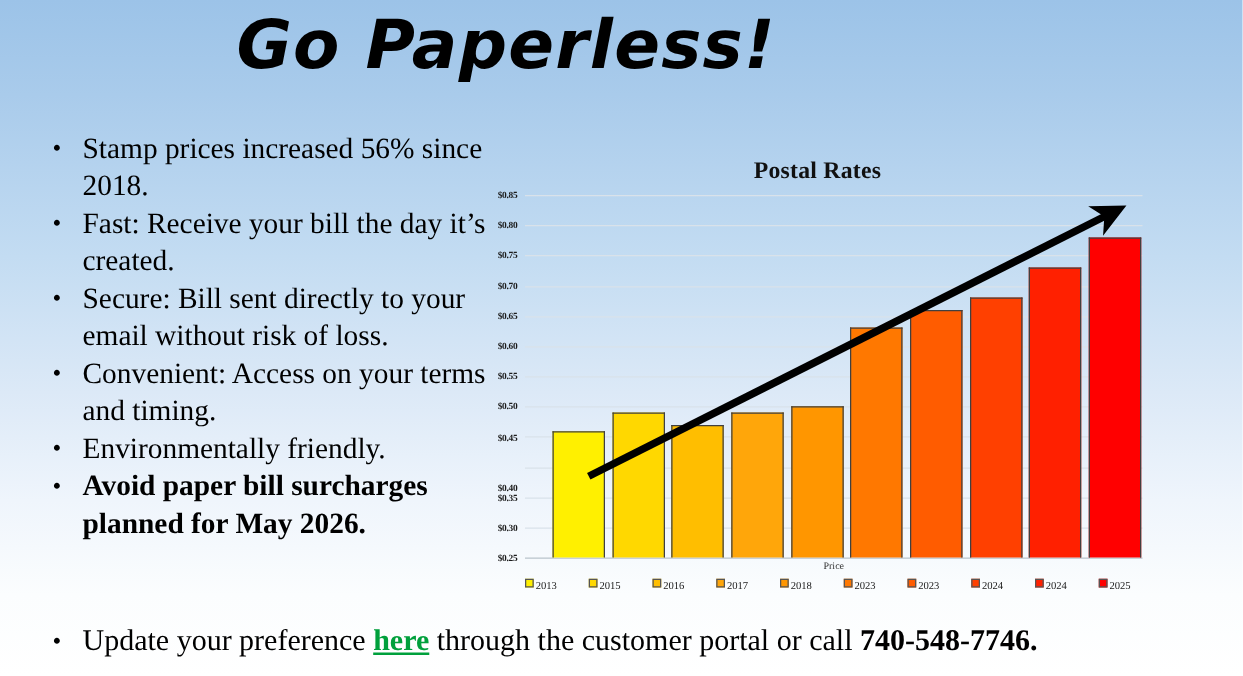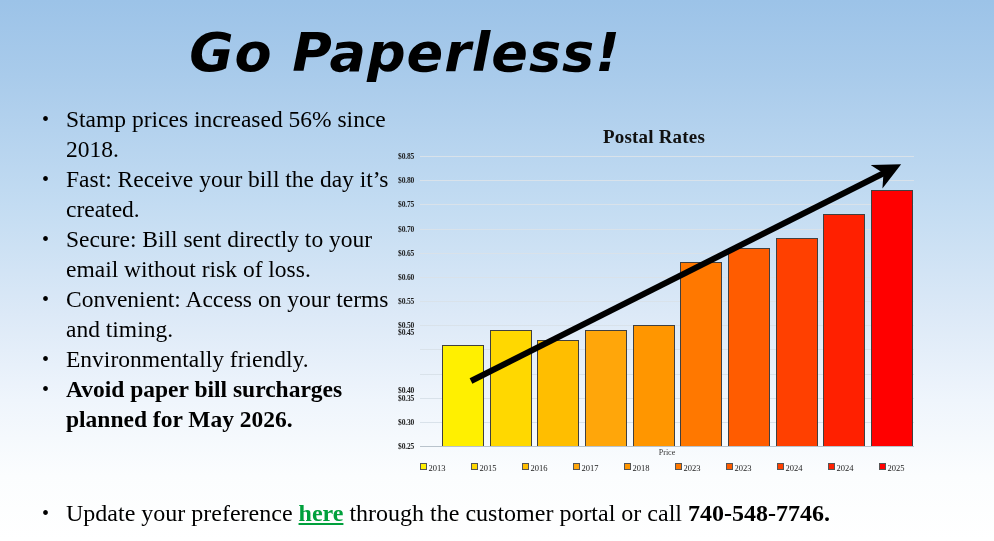--- a/index.html
+++ b/index.html
@@ -14,21 +14,21 @@
   }
 
   #slide {
     position: absolute;
     inset: 0;
   }
 
   
   #title {
     position: absolute;
-    left: 0; top: 25px;
+    left: 0; top: 8px;
     width: 810px;
     text-align: center;
     font-family: "DejaVu Sans", sans-serif;
     font-size: 54px;
     font-weight: bold;
     font-style: italic;
     letter-spacing: 1px;
     color: #000000;
     line-height: 1.05;
     white-space: nowrap;
@@ -229,21 +229,21 @@
     <div id="plot-wrap">
       <div id="y-axis">
           <div class="ytick" style="top: 0px;">$0.85</div>
           <div class="ytick" style="top: 24.1667px;">$0.80</div>
           <div class="ytick" style="top: 48.3333px;">$0.75</div>
           <div class="ytick" style="top: 72.5px;">$0.70</div>
           <div class="ytick" style="top: 96.6667px;">$0.65</div>
           <div class="ytick" style="top: 120.833px;">$0.60</div>
           <div class="ytick" style="top: 145px; padding-left: 20px;">$0.55</div>
           <div class="ytick" style="top: 169.167px;">$0.50</div>
-          <div class="ytick" style="top: 176px;">$0.45</div>
+          <div class="ytick" style="top: 194px;">$0.45</div>
           <div class="ytick" style="top: 217.5px; margin-top: 16px;">$0.40</div>
           <div class="ytick" style="top: 241.667px;">$0.35</div>
           <div class="ytick" style="top: 265.833px;">$0.30</div>
           <div class="ytick" style="top: 290px;">$0.25</div>
         </div>
       <div id="plot">
         <div id="gridlines">
             <div class="gridline" style="top: 0px;"></div>
             <div class="gridline" style="top: 24.1667px;"></div>
             <div class="gridline" style="top: 48.3333px;"></div>

